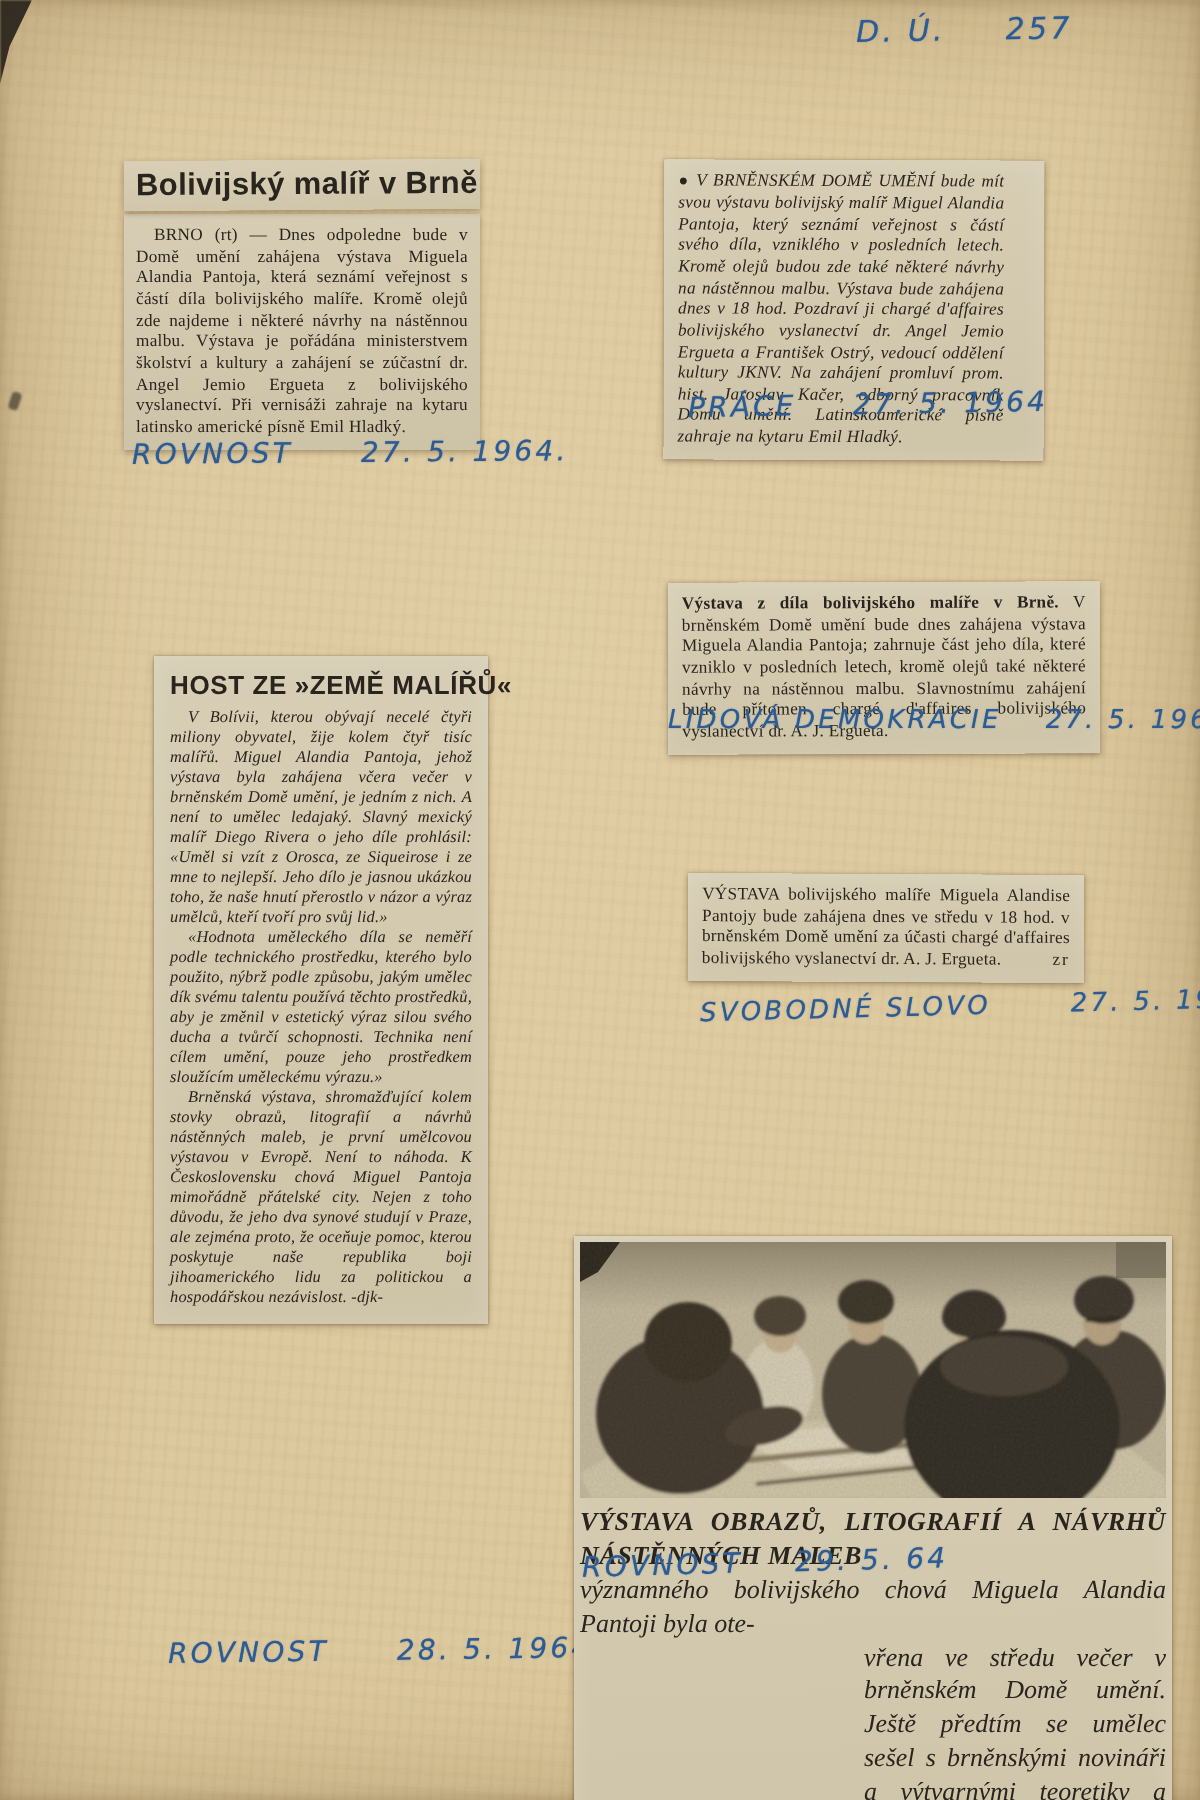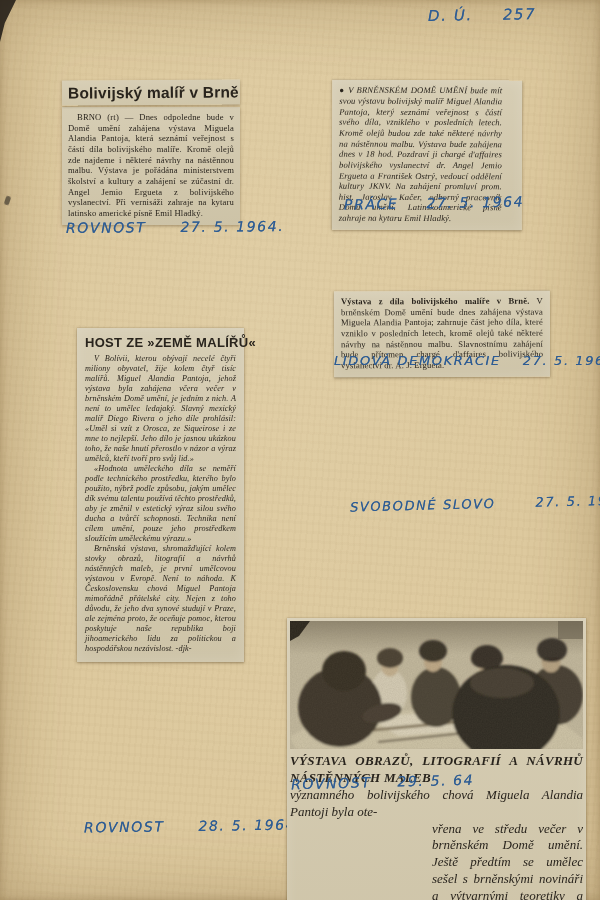--- a/index.html
+++ b/index.html
@@ -131,20 +131,26 @@
   <div class="clip c4">
     <p class="body-sm">
       <span class="lead">Výstava z díla bolivijského malíře v Brně.</span>
       <span> V brněnském Domě umění bude dnes zahájena výstava Miguela Alandia Pantoja; zahrnuje část jeho díla, které vzniklo v posledních letech, kromě olejů také některé návrhy na nástěnnou malbu. Slavnostnímu zahájení bude přítomen chargé d'affaires bolivijského vyslanectví dr. A. J. Ergueta.</span>
     </p>
   </div>
   <div class="hand a4">
     <span>LIDOVÁ DEMOKRACIE</span><span class="hand-date">27. 5. 1964.</span>
   </div>
 
+  <div class="clip c5">
+    <p class="body-sm">
+      <span>VÝSTAVA bolivijského malíře Miguela Alandise Pantojy bude zahájena dnes ve středu v 18 hod. v brněnském Domě umění za účasti chargé d'affaires bolivijského vyslanectví dr. A. J. Ergueta.</span>
+      <span class="sig">zr</span>
+    </p>
+  </div>
   <div class="hand a5">
     <span>SVOBODNÉ SLOVO</span><span class="hand-date">27. 5. 1964</span>
   </div>
 
   <div class="clip c6">
     <div class="photo-frame">
       <svg width="293" height="128" viewBox="0 0 293 128" xmlns="http://www.w3.org/2000/svg">
         <defs>
           <linearGradient id="gTop" x1="0" y1="0" x2="0" y2="1">
             <stop offset="0" stop-color="#6a604c" stop-opacity="0.55"></stop>

